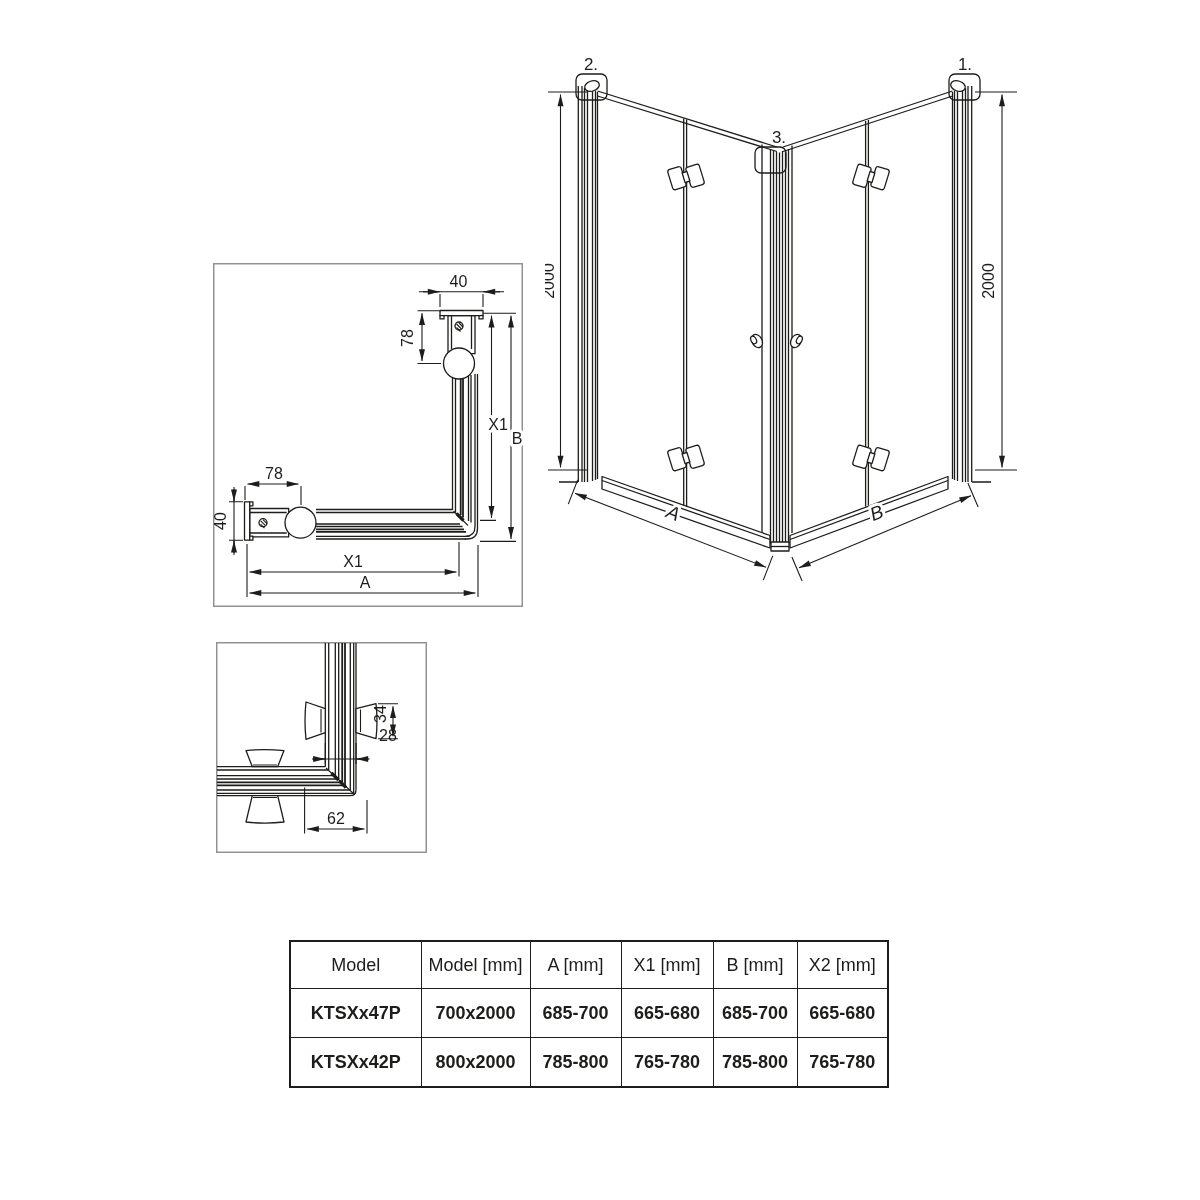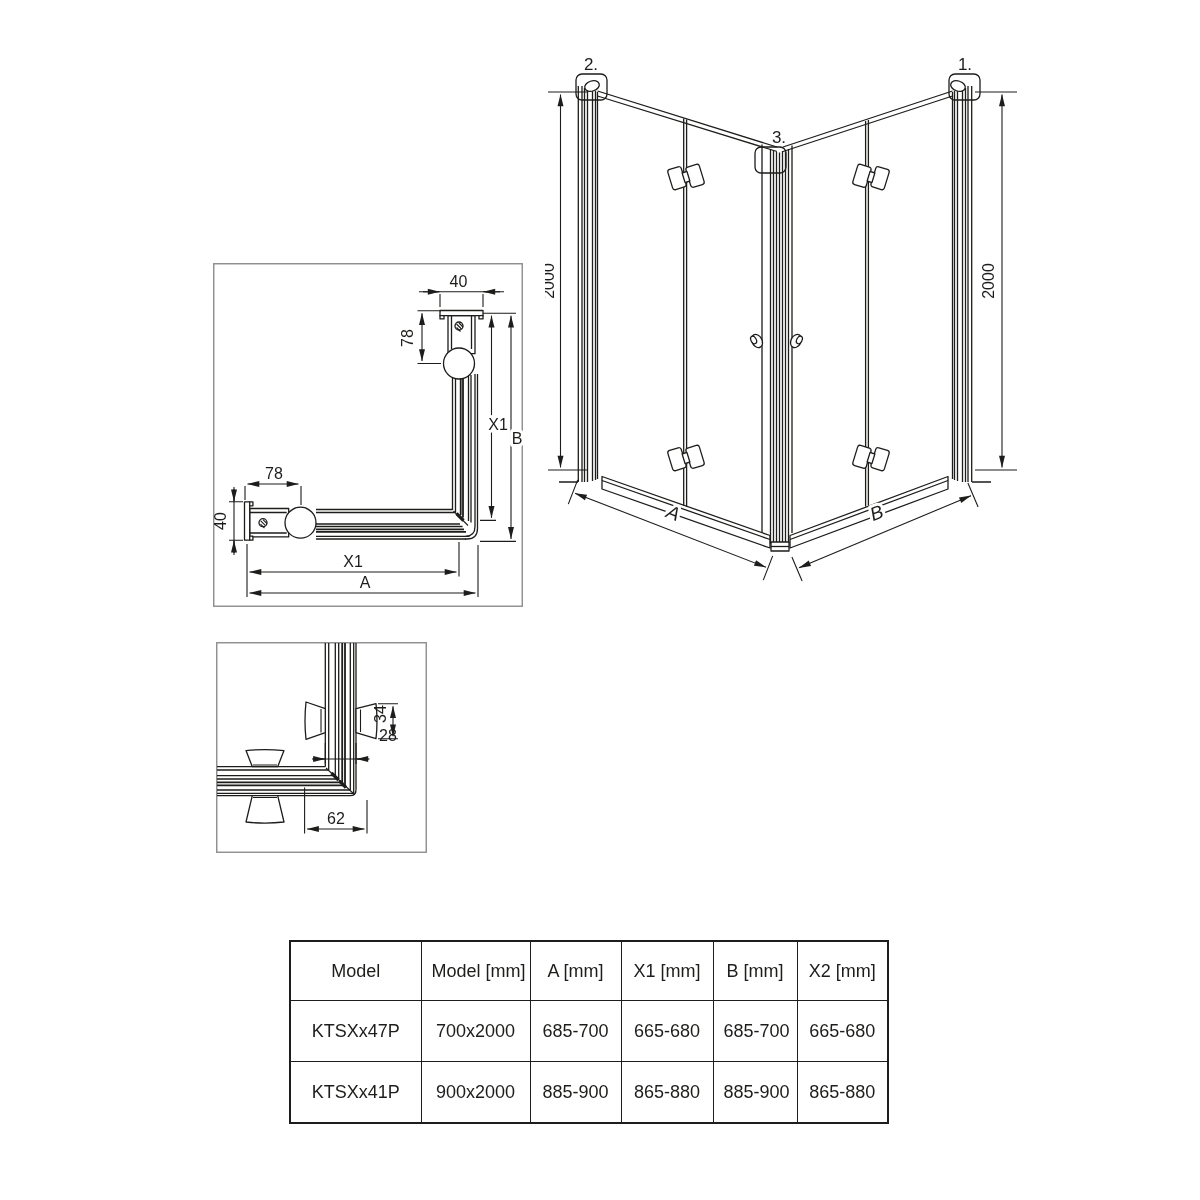--- a/index.html
+++ b/index.html
@@ -12,23 +12,23 @@
   .it{font-size:19px;font-style:italic;}
   .halo{paint-order:stroke;stroke:#ffffff;stroke-width:6px;stroke-linejoin:round;}
   .ln{stroke:#1d1d1b;stroke-width:1.3;fill:none;stroke-linejoin:round;}
   .lnB{stroke:#1d1d1b;stroke-width:1.8;fill:none;}
   .dim{stroke:#1d1d1b;stroke-width:1.1;fill:none;}
   .wf{fill:#ffffff;}
   
   table.spec{border-collapse:collapse;table-layout:fixed;width:598px;
              border:2px solid #1d1d1b;color:#1d1d1b;}
   table.spec th,table.spec td{border:1.4px solid #1d1d1b;text-align:center;vertical-align:middle;
-             font-weight:400;font-size:18px;padding:10px;white-space:nowrap;}
+             font-weight:400;font-size:18px;padding:4px;white-space:nowrap;}
   table.spec th{height:38px;}
-  table.spec td{height:40px;}
+  table.spec td{height:40px;font-weight:bold;}
 </style>
 </head>
 <body>
 
 <div class="canvas">
 
   <svg class="abs" style="left:545px;top:55px;" width="480" height="560" viewBox="0 0 480 560">
     <defs>
       <marker id="arA" markerUnits="userSpaceOnUse" markerWidth="13" markerHeight="8" viewBox="0 0 13 8" refX="12.3" refY="4" orient="auto-start-reverse">
         <path d="M0.5,1 L12.5,4 L0.5,7 Z" fill="#1d1d1b"></path>
@@ -307,23 +307,23 @@
     <tbody>
       <tr>
         <td>KTSXx47P</td>
         <td>700x2000</td>
         <td>685-700</td>
         <td>665-680</td>
         <td>685-700</td>
         <td>665-680</td>
       </tr>
       <tr>
-        <td>KTSXx41P</td>
-        <td>900x2000</td>
-        <td>885-900</td>
-        <td>865-880</td>
-        <td>885-900</td>
-        <td>865-880</td>
+        <td>KTSXx42P</td>
+        <td>800x2000</td>
+        <td>785-800</td>
+        <td>765-780</td>
+        <td>785-800</td>
+        <td>765-780</td>
       </tr>
     </tbody>
   </table>
 
 </div>
 
 </body></html>

